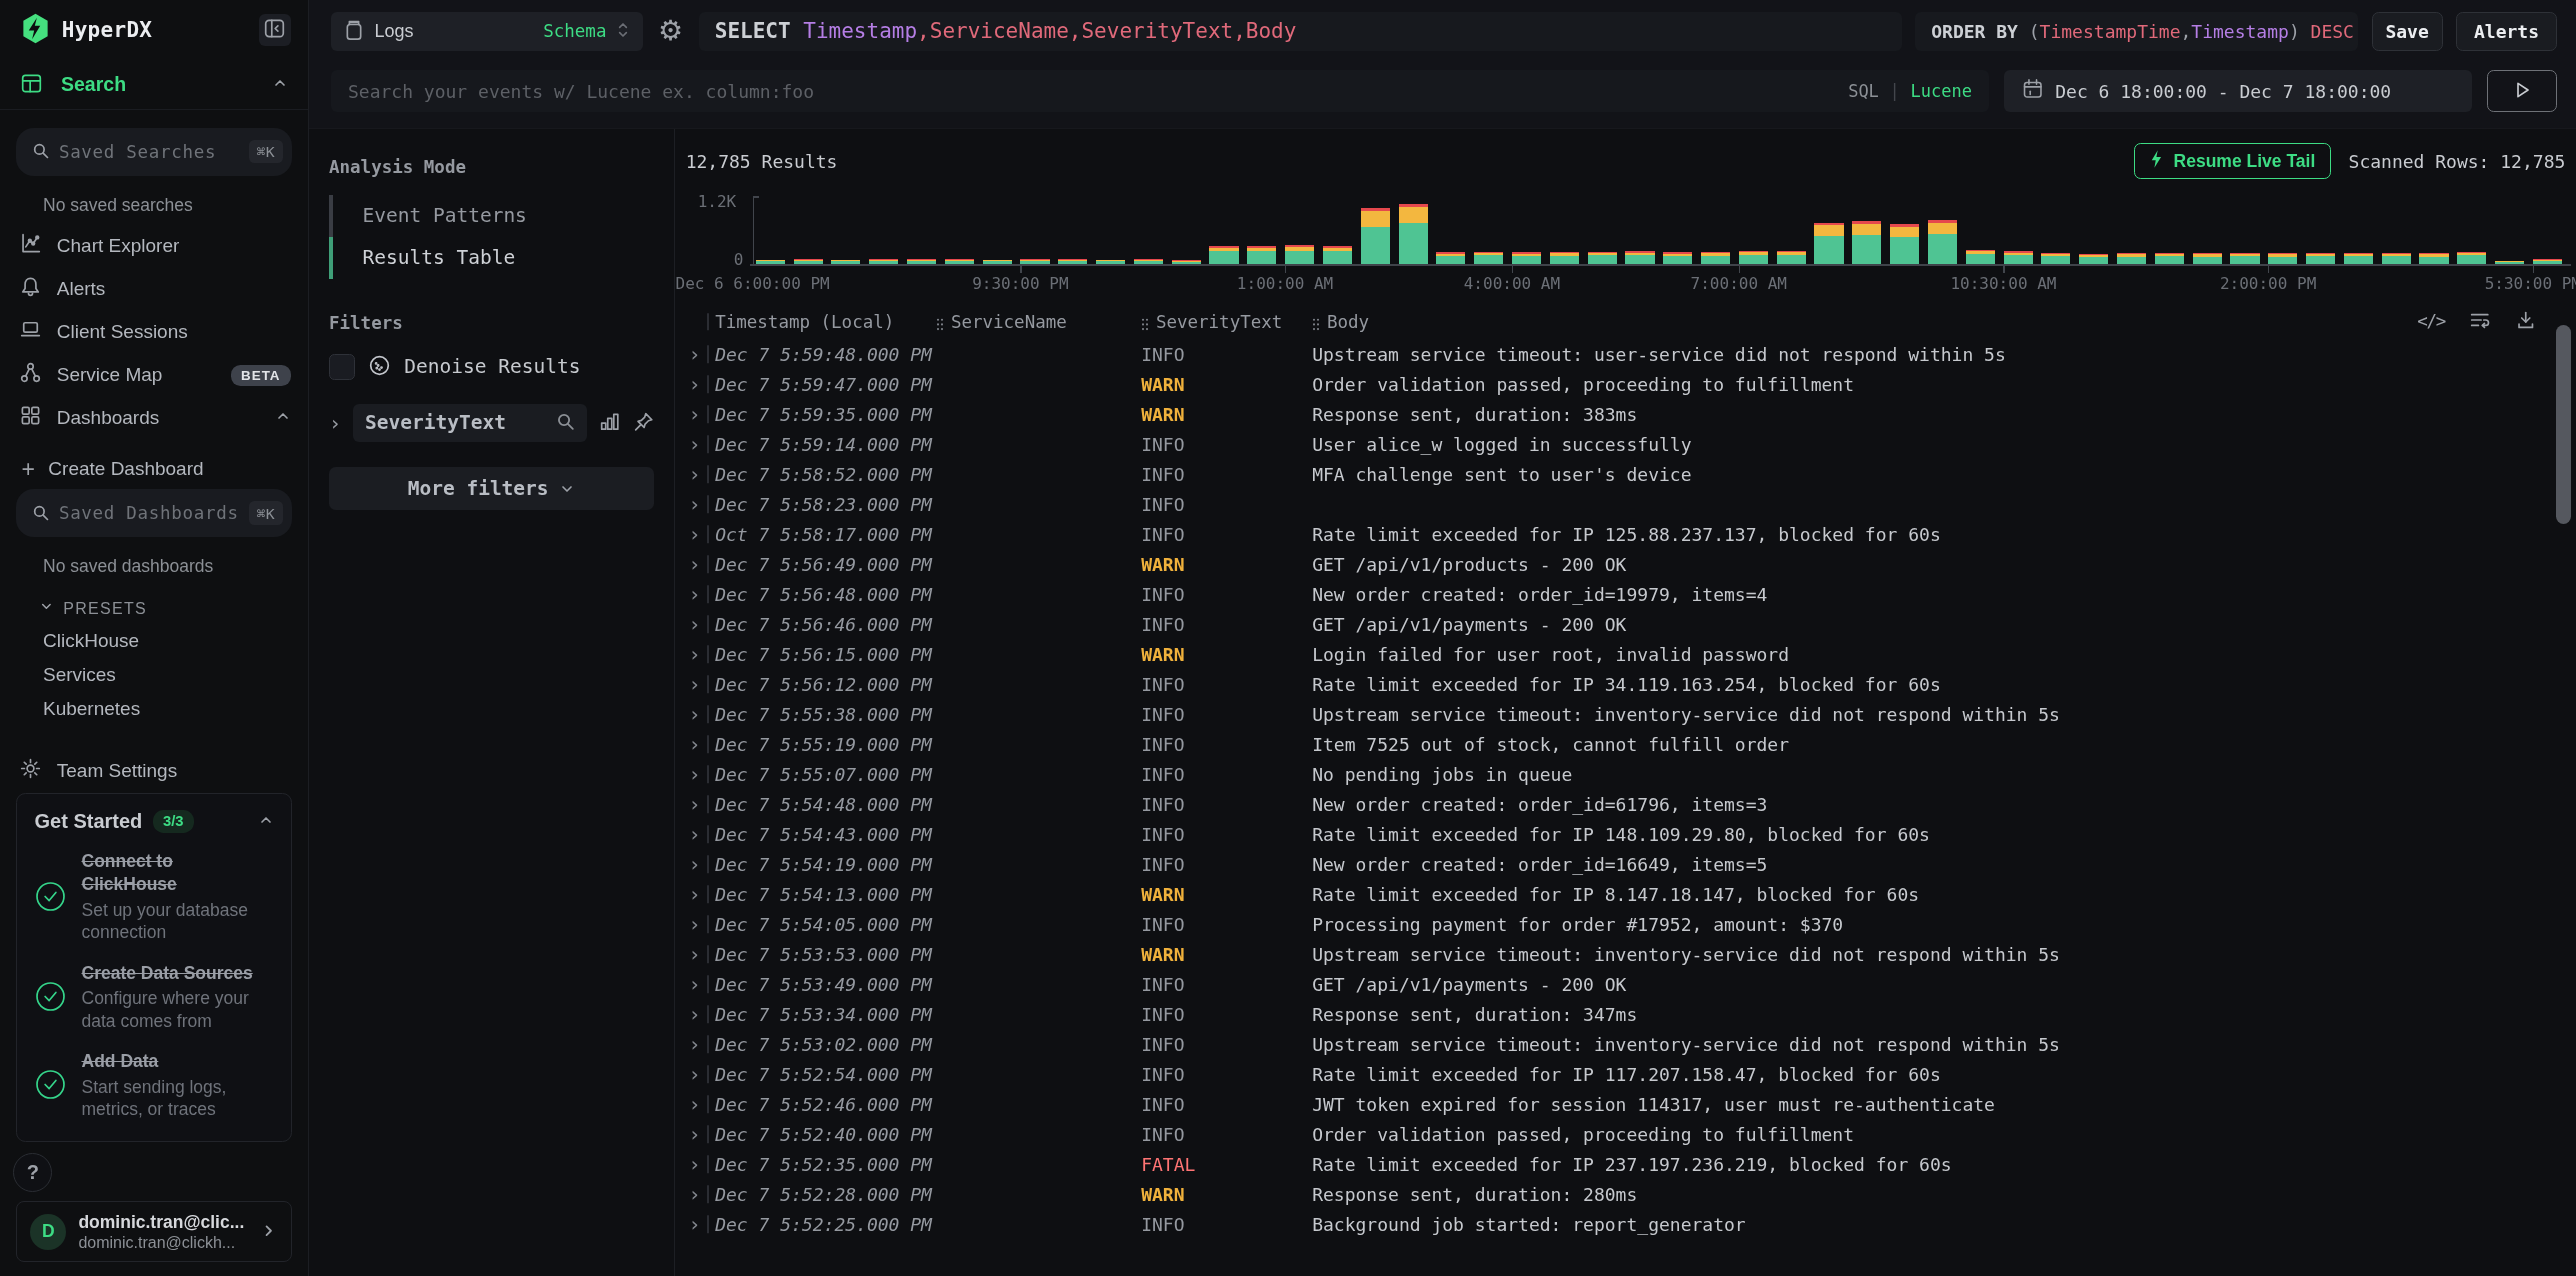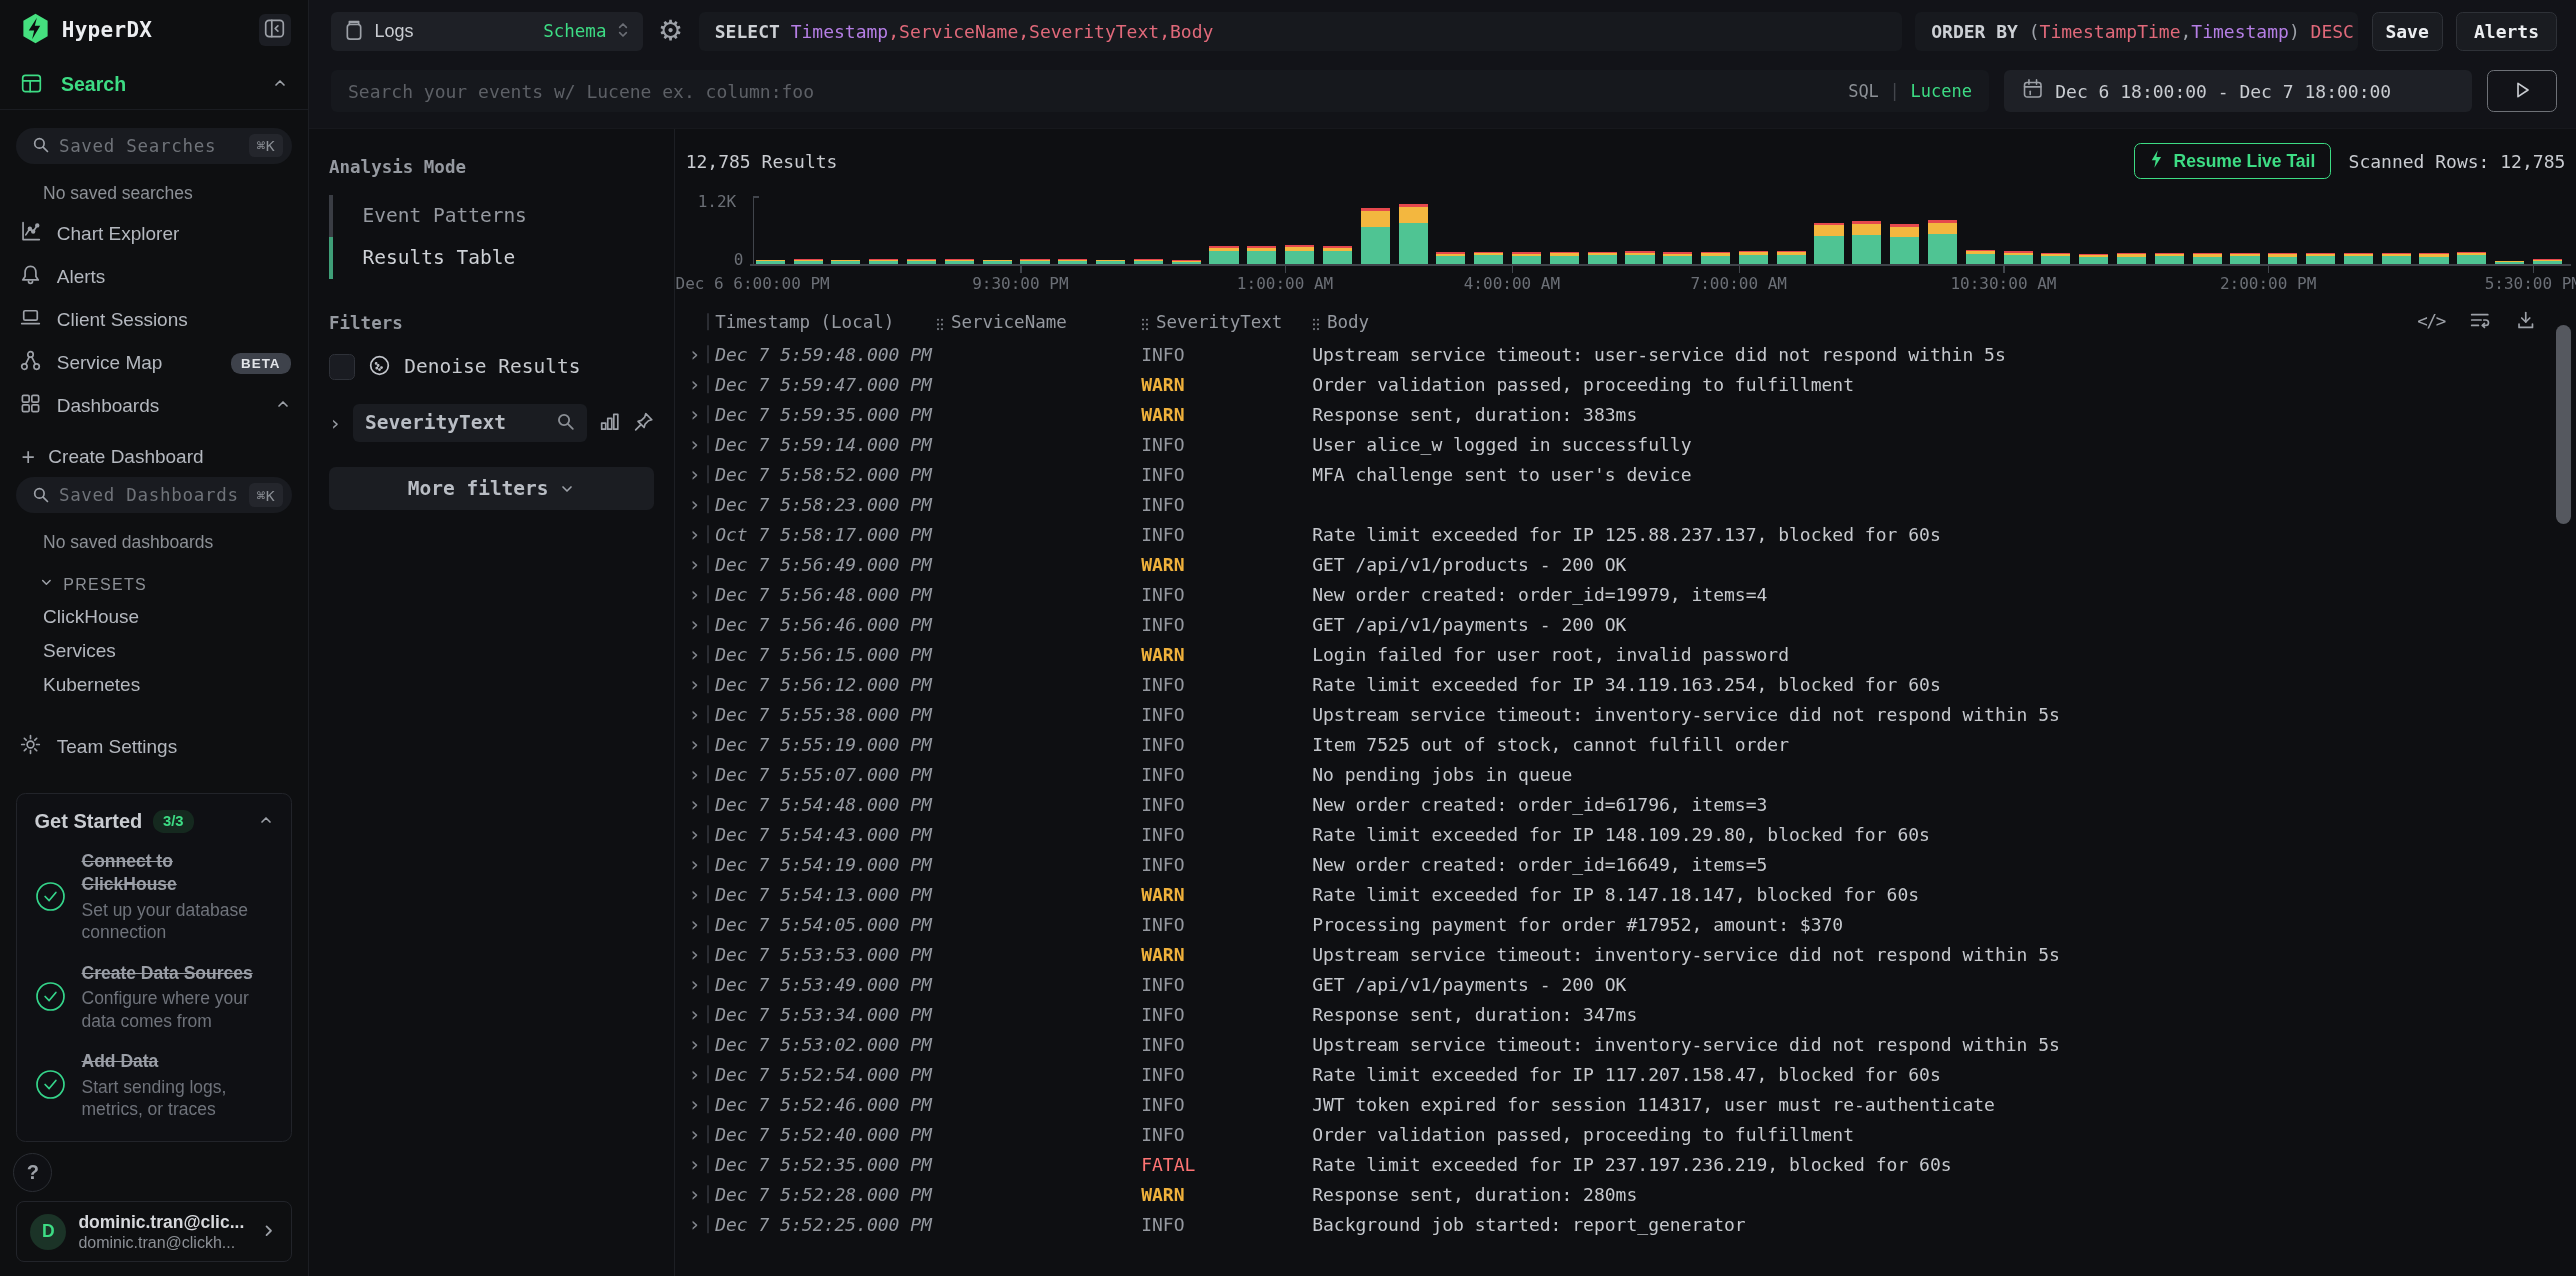--- a/index.html
+++ b/index.html
@@ -14,21 +14,21 @@
   .brand-row { height:59px; display:flex; align-items:center; padding:0 17.5px 0 20px; }
   .brand-text { font-family:"DejaVu Sans Mono",monospace; font-weight:bold; font-size:21px;
     color:#eceef1; margin-left:10.7px; letter-spacing:0.3px; }
   .collapse-btn { margin-left:auto; width:32px; height:32px; background:#1c1e24; border-radius:6px;
     display:flex; align-items:center; justify-content:center; }
   .sect-head { height:50px; display:flex; align-items:center; gap:18px; padding:0 20px; }
   .sect-head .lbl { color:#3ddc84; font-weight:bold; font-size:19.5px; }
   .sect-head .chev { margin-left:auto; }
   .side-div { border-bottom:1.3px solid #1a1c21; }
   .side-scroll { padding-top:17.5px; display:flex; flex-direction:column; flex:1; min-height:0; }
-  .pill { margin:0 16px; height:36px; border-radius:18px; background:#191b20;
+  .pill { margin:0 16px; height:48px; border-radius:18px; background:#191b20;
     display:flex; align-items:center; padding:0 9.4px 0 16px; gap:9.4px; }
   .pill input { flex:1; background:transparent; border:none; outline:none;
     font-family:"DejaVu Sans Mono",monospace; font-size:17.5px; color:#9da1a8; min-width:0; letter-spacing:0.7px;}
   .pill input::placeholder { color:#6f7379; }
   .kbd { background:#24262c; border-radius:5.4px; padding:3.4px 8px; font-family:"DejaVu Sans Mono",monospace;
     font-size:14.8px; color:#8c9096; }
   .note { color:#8c9096; font-size:17.5px; margin:19px 0 9.4px 43px; }
   .nav-item { height:43px; display:flex; align-items:center; gap:14.8px; padding:0 17.5px 0 19px;
     color:#b4b8bf; font-size:19px; }
   .badge-beta { margin-left:auto; background:#3e424b; color:#e2e4e8; font-size:13.4px; font-weight:bold;
@@ -68,21 +68,21 @@
   
   .main-col { flex:1; display:flex; flex-direction:column; min-width:0; }
   .topbar { height:62px; background:#121318; display:flex; align-items:center;
     padding:0 19px 0 21.5px; gap:13.4px; }
   .box { background:#1e2026; border-radius:6px; height:39px; display:flex; align-items:center; }
   .src-box { width:312px; padding:0 13.4px; gap:10.7px; }
   .src-label { font-size:18px; color:#c9ccd1; }
   .schema { margin-left:auto; color:#3ddc84; font-size:17.5px; }
   .gearbtn { width:29.5px; display:flex; justify-content:center; }
   .gear-glyph { font-size:28px; color:#9da1a8; line-height:1; }
-  .sql-box { background:#17191e; flex:1; padding:0 16px; font-size:18px; white-space:nowrap; overflow:hidden; }
+  .sql-box { background:#17191e; flex:1; padding:0 16px; font-size:21px; white-space:nowrap; overflow:hidden; }
   .order-box { background:#17191e; width:443px; padding:0 16px; font-size:18px; white-space:nowrap; }
   .kw { color:#cdd0d5; font-weight:bold; }
   .punct { color:#9da1a8; }
   .col-purple { color:#b57ee5; }
   .col-salmon { color:#e0697a; }
   .btn { background:#1a1c21; border:1.3px solid #2e3137; border-radius:6.7px; height:39px;
     display:flex; align-items:center; justify-content:center; font-family:"DejaVu Sans Mono",monospace;
     font-weight:bold; font-size:18px; color:#eceef1; }
   .btn-save { width:71px; margin-left:auto; }
   .btn-alerts { width:101px; }

